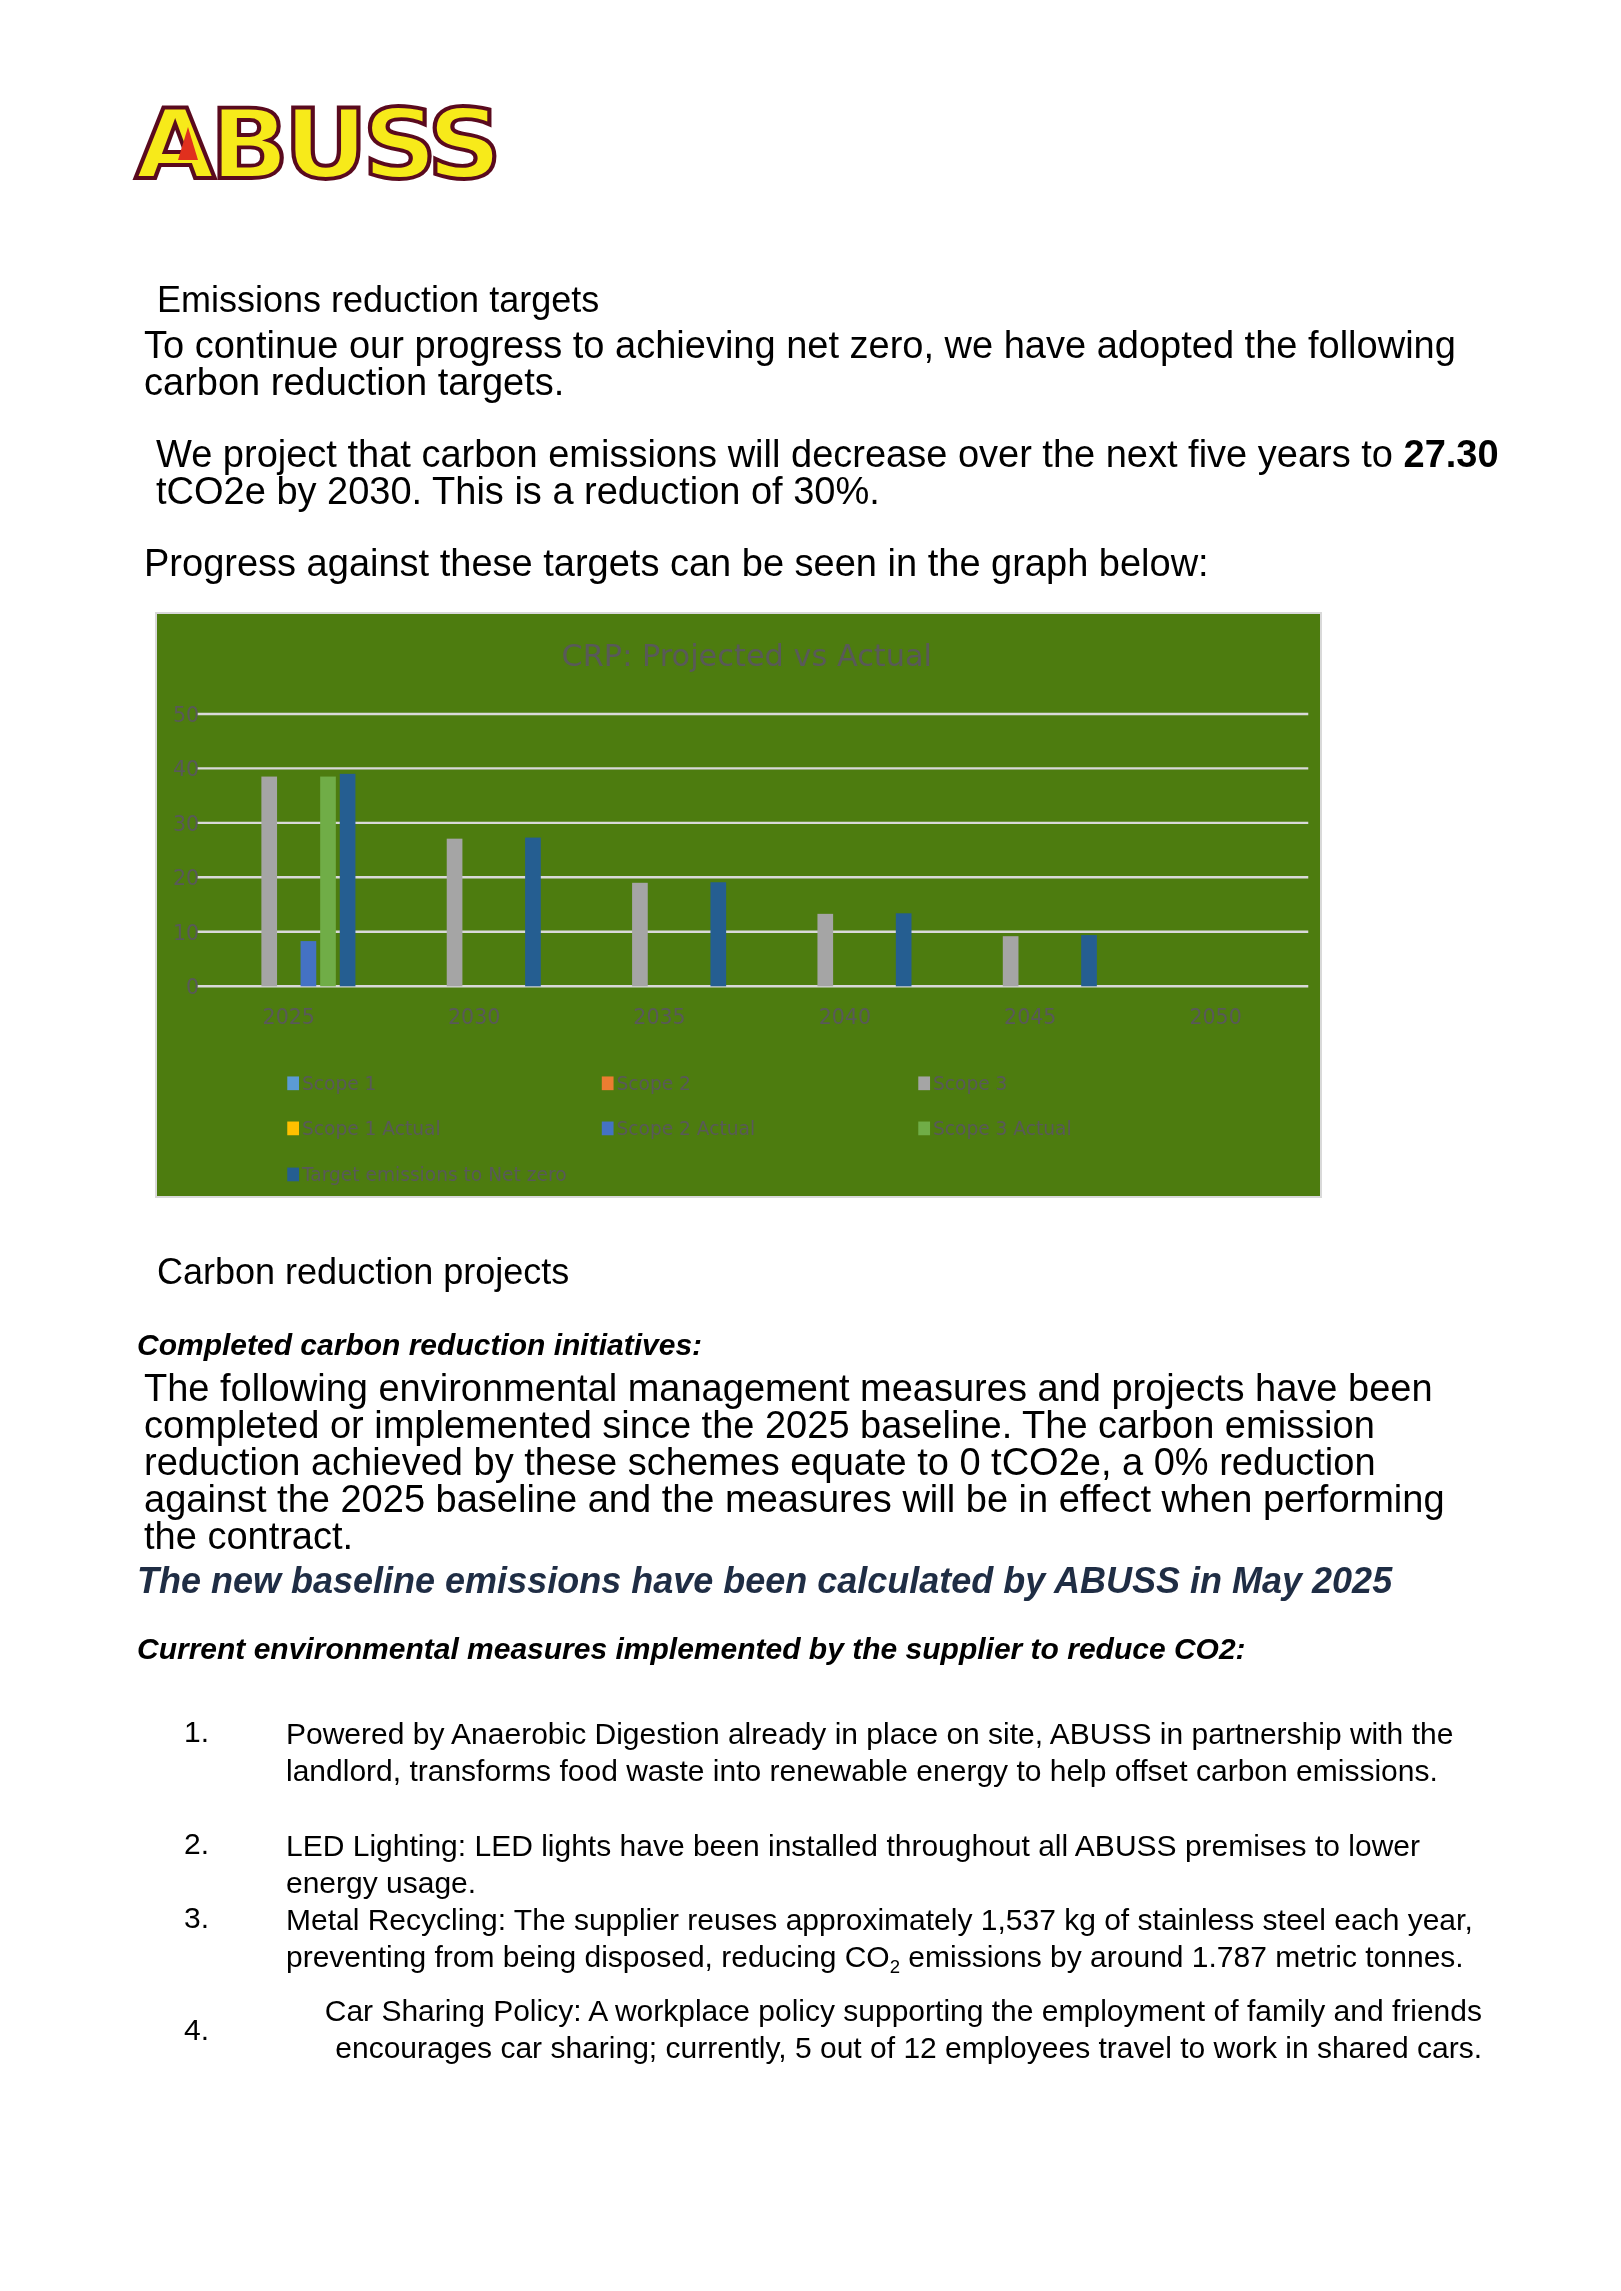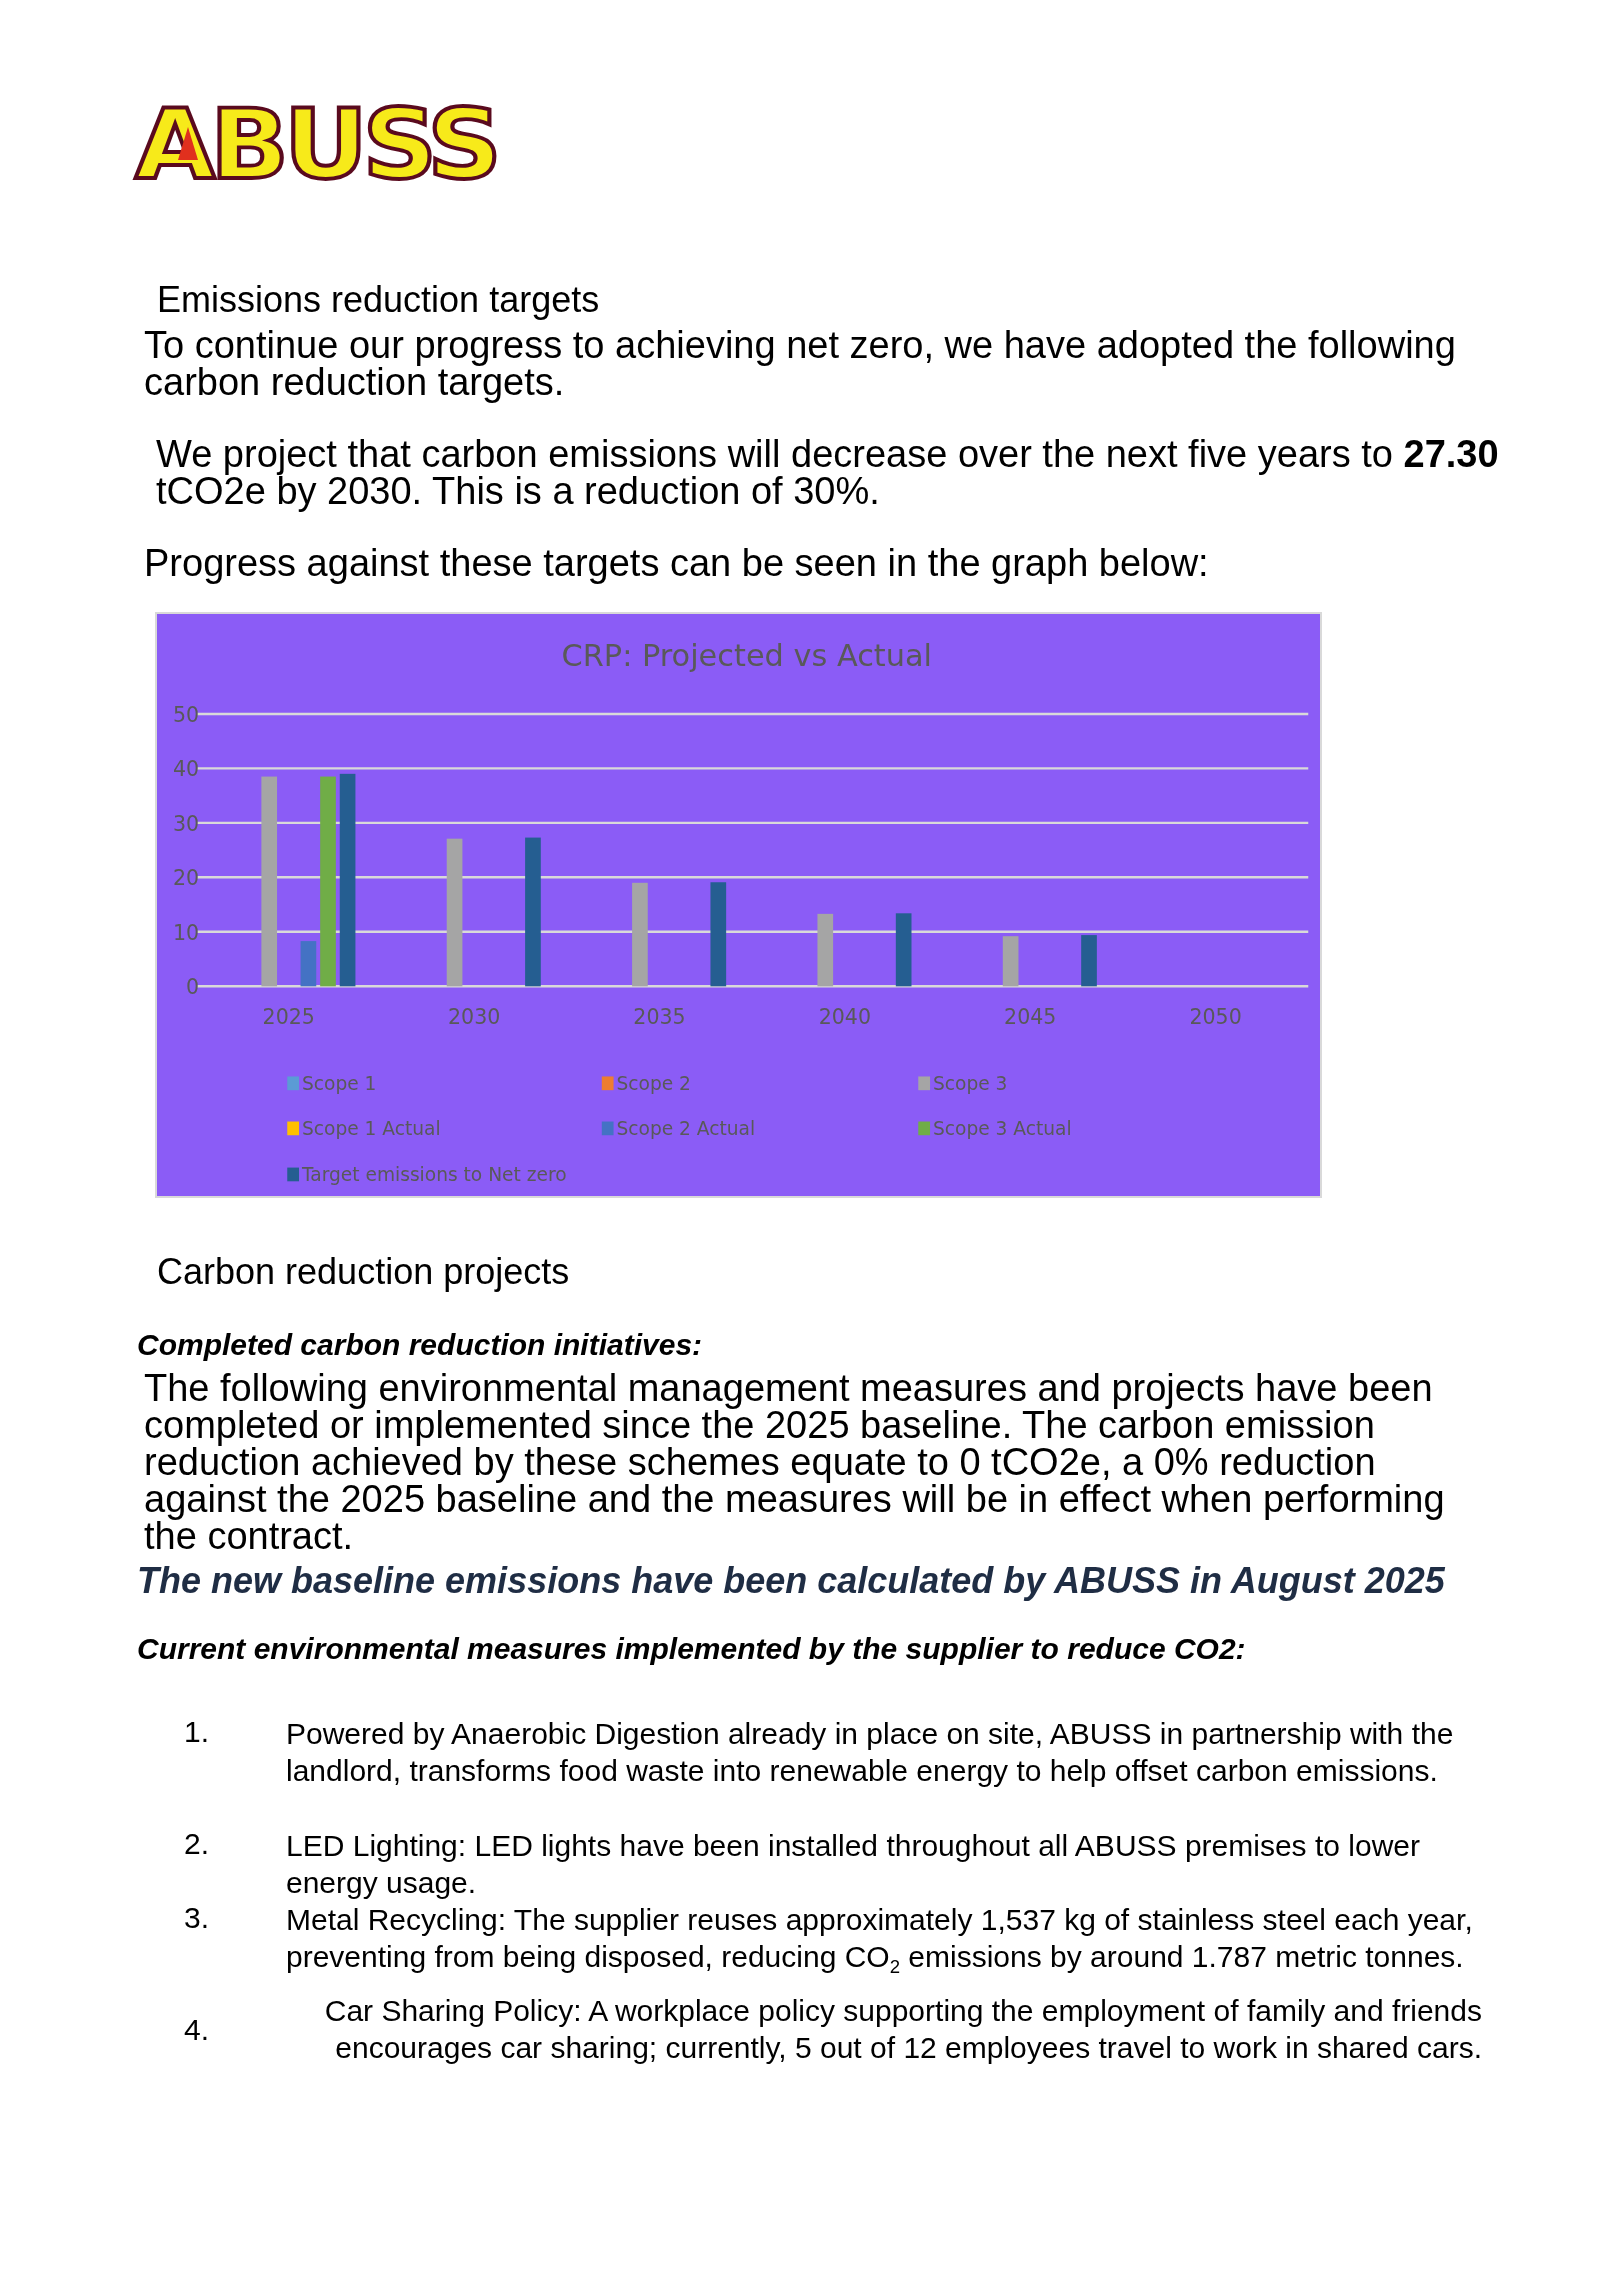--- a/index.html
+++ b/index.html
@@ -19,21 +19,21 @@
               font-weight: bold; font-size: 30px; letter-spacing: -0.5px; color: #111; }
 
   .abs { position: absolute; }
   .h2 { font-size: 36px; font-weight: normal; left: 157px; }
   .p { font-size: 38px; line-height: 37px; left: 144px; width: 1372px; }
   .bold-h { font-size: 30px; font-weight: bold; font-style: italic; }
   .italic-h { font-size: 36px; font-weight: bold; font-style: italic; color: #1f2d44; }
 
   
   .chart-frame { position: absolute; left: 155px; top: 612px; width: 1167px; height: 586px;
-                 border: 2.9px solid #d9d9d9; box-sizing: border-box; background: #8b5cf6; }
+                 border: 2.9px solid #d9d9d9; box-sizing: border-box; background: #4d7c0f; }
   .chart-frame svg { position: absolute; left: -2.9px; top: -2.9px; }
   .ctext { font-family: "DejaVu Sans", sans-serif; fill: #595959; }
 
   
   .li-num { position: absolute; left: 184px; font-size: 30px; }
   .li-text { position: absolute; left: 286px; width: 1196px; font-size: 30px; line-height: 37px; }
   sub { font-size: 18.6px; vertical-align: -5.9px; line-height: 0; }
 </style>
 </head>
 <body>
@@ -120,21 +120,21 @@
           <rect x="136" y="568" width="12" height="14" fill="#255e91"></rect>
           <text x="151" y="582" class="ctext" font-size="19">Target emissions to Net zero</text>
         </g>
       </g>
   </svg>
 </div>
 
 <div class="abs h2" style="top:1251px;">Carbon reduction projects</div>
 <div class="abs bold-h" style="left:137px; top:1328px;">Completed carbon reduction initiatives:</div>
 <div class="abs p" style="top:1370px; width:1343px;">The following environmental management measures and projects have been completed or implemented since the 2025 baseline. The carbon emission reduction achieved by these schemes equate to 0 tCO2e, a 0% reduction against the 2025 baseline and the measures will be in effect when performing the contract.</div>
-<div class="abs italic-h" style="left:137px; top:1560px;">The new baseline emissions have been calculated by ABUSS in August 2025</div>
+<div class="abs italic-h" style="left:137px; top:1560px;">The new baseline emissions have been calculated by ABUSS in May 2025</div>
 <div class="abs bold-h" style="left:137px; top:1632px;">Current environmental measures implemented by the supplier to reduce CO2:</div>
 
 <div>
   <div>
     <div class="li-num" style="top:1715px;">1.</div>
     <div class="li-text" style="top:1715px;">Powered by Anaerobic Digestion already in place on site, ABUSS in partnership with the landlord, transforms food waste into renewable energy to help offset carbon emissions.</div>
   </div>
   <div>
     <div class="li-num" style="top:1827px;">2.</div>
     <div class="li-text" style="top:1827px;">LED Lighting: LED lights have been installed throughout all ABUSS premises to lower energy usage.</div>

